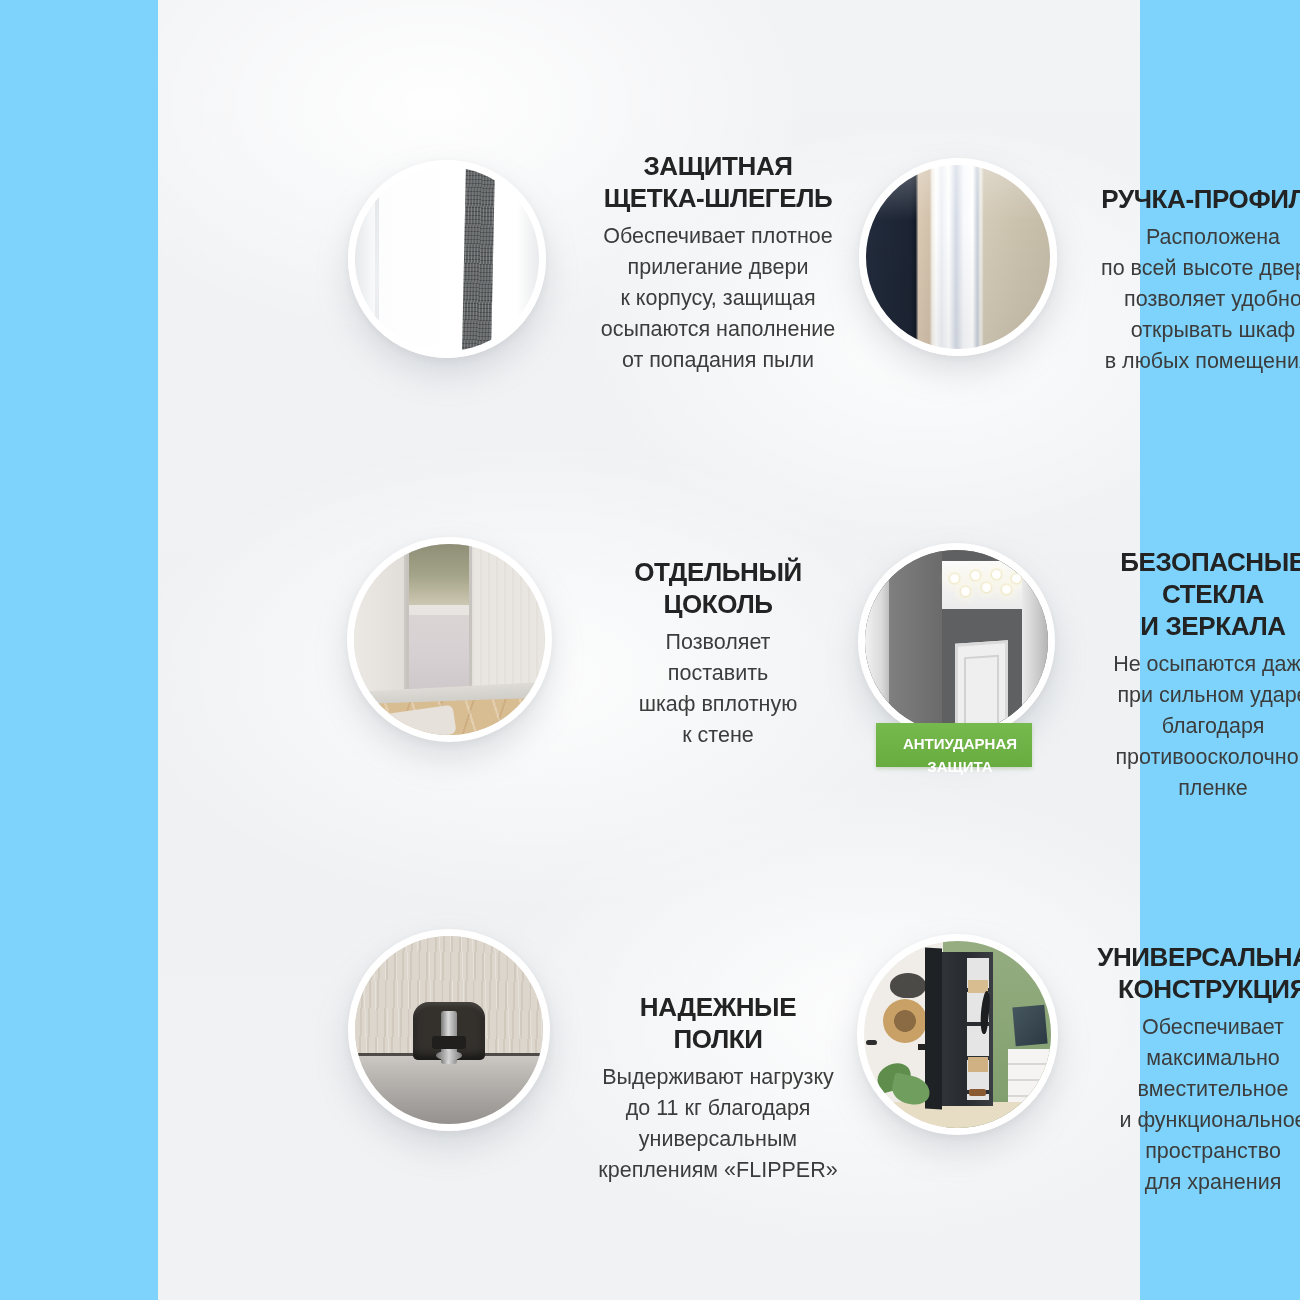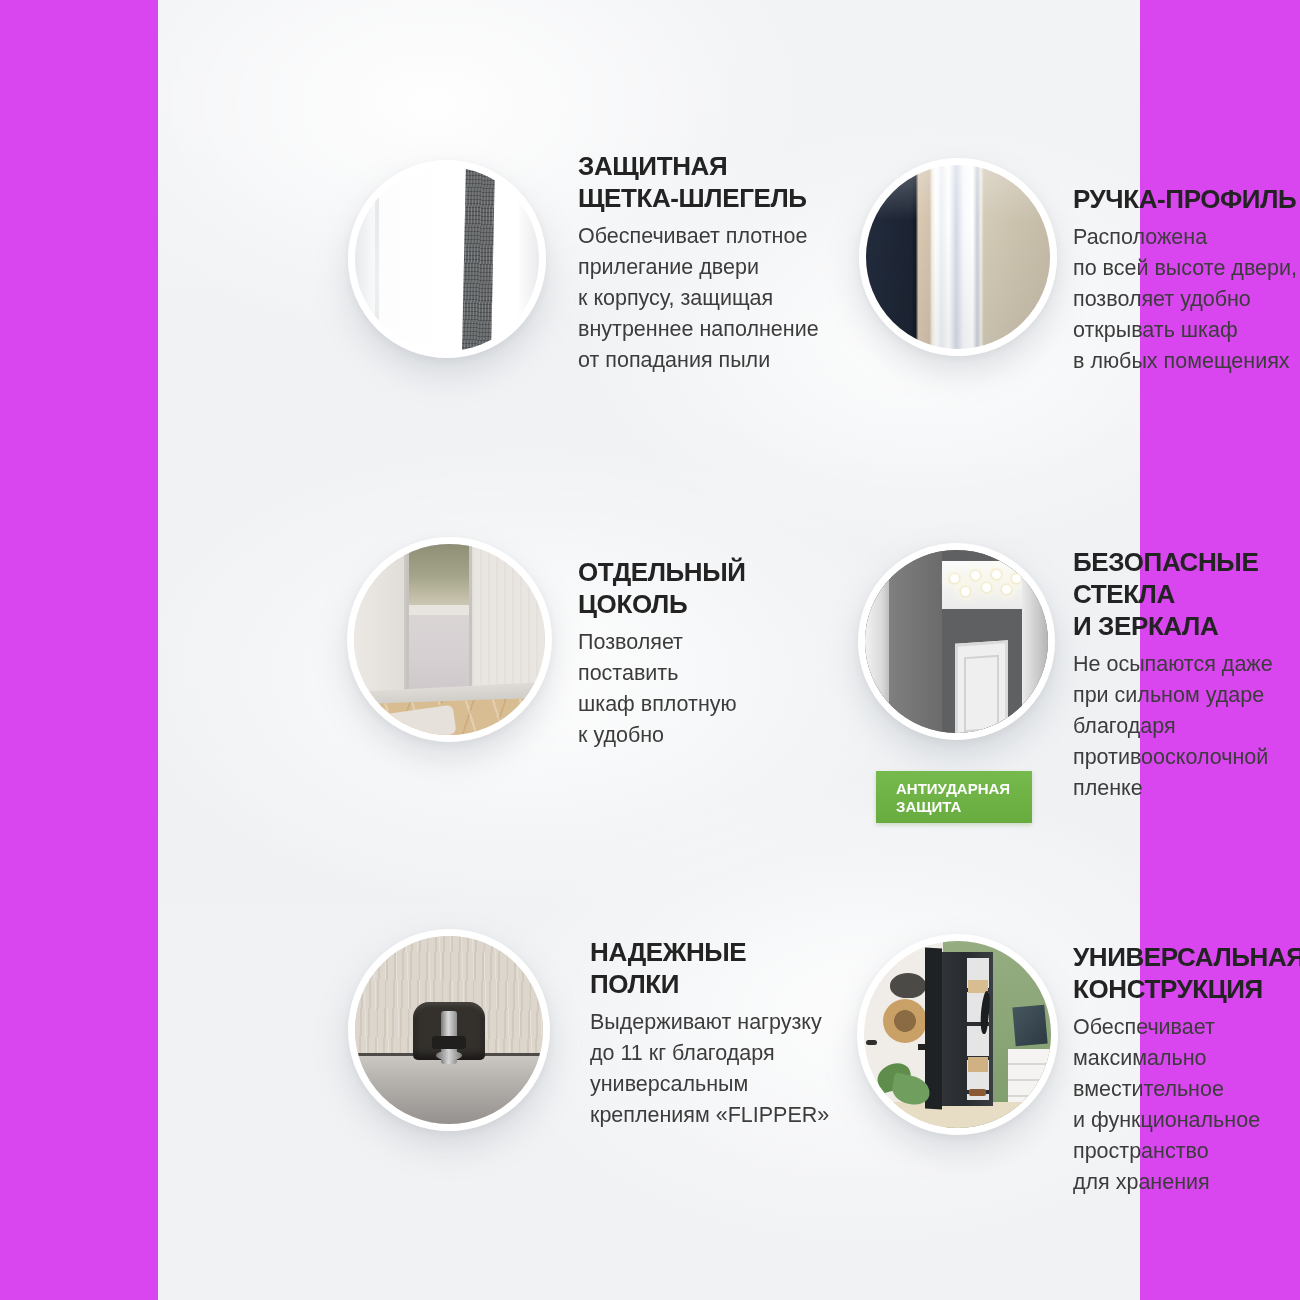--- a/index.html
+++ b/index.html
@@ -1,19 +1,19 @@
 <!DOCTYPE html>
 <html><head>
 <meta charset="utf-8">
 <style>
   * { margin:0; padding:0; box-sizing:border-box; }
   html,body { background:#ffffff; }
   .page {
-    position:relative; width:1300px; height:1300px; background:#d946ef;
-    font-family:"Liberation Sans", sans-serif; overflow:hidden;
+    position:relative; width:1300px; height:1300px; background:#7dd3fc;
+    font-family:"Liberation Sans", sans-serif; overflow:hidden;text-align:center;
   }
   .content {
     position:absolute; left:158px; top:0; width:982px; height:1300px;
     background:
       radial-gradient(55% 26% at 28% 8%,  rgba(255,255,255,.95), rgba(255,255,255,0) 70%),
       radial-gradient(50% 24% at 78% 26%, rgba(255,255,255,.85), rgba(255,255,255,0) 70%),
       radial-gradient(60% 26% at 38% 52%, rgba(255,255,255,.9),  rgba(255,255,255,0) 70%),
       radial-gradient(55% 26% at 72% 78%, rgba(255,255,255,.85), rgba(255,255,255,0) 70%),
       linear-gradient(180deg,#f2f3f5 0%, #eff1f3 55%, #f1f2f4 100%);
   }
@@ -154,58 +154,58 @@
   .art-hall .leaf2 { left:15%; top:72%; width:38px; height:28px;
     background:#6f9e5e; border-radius:10% 60% 50% 55%; transform:rotate(12deg); }
   .art-hall .shoes { left:56%; top:79%; width:9%; height:4%; background:#8a5a33; border-radius:2px; }
 
   
   .feature-text { position:absolute; width:280px; }
   .t1 { left:420px; top:150px; }
   .t2 { left:915px; top:183px; }
   .t3 { left:420px; top:540px;margin-top:16px; }
   .t4 { left:915px; top:546px; }
-  .t5 { left:420px; top:936px;margin-left:12px; }
+  .t5 { left:420px; top:991px; }
   .t6 { left:915px; top:941px; }
   .feature-title {
     font-weight:700; font-size:26px; line-height:32px; letter-spacing:-0.4px;
     color:#232323; white-space:pre-line; margin:0 0 7px 0; text-transform:uppercase;
   }
   .feature-desc {
     font-weight:400; font-size:21.5px; line-height:31px;
     color:#3c3c3c; white-space:pre-line;
   }
 
   
   .impact-badge {
-    position:absolute; left:718px; top:723px; width:156px; height:52px;
+    position:absolute; left:718px; top:723px; width:156px; height:44px;
     background:linear-gradient(180deg,#76ba4e,#68ac40);
-    color:#ffffff; font-weight:700; font-size:15px; line-height:18px;
+    color:#ffffff; font-weight:700; font-size:15px; line-height:23px;
     padding:9px 8px 0 20px; white-space:pre-line; text-transform:uppercase;
-    z-index:5; box-shadow:0 2px 4px rgba(90,140,60,.25);margin-top:48px;
+    z-index:5; box-shadow:0 2px 4px rgba(90,140,60,.25);
   }
 </style>
 </head>
 <body>
 
 <div class="page">
   <div class="content">
 
     <div class="circle c1 art-brush">
       <div class="door-edge"></div>
       <div class="brush-strip"></div>
       <div class="right-shade"></div>
     </div>
     <div class="feature-text t1">
       <h2 class="feature-title">ЗАЩИТНАЯ
 ЩЕТКА-ШЛЕГЕЛЬ</h2>
       <p class="feature-desc">Обеспечивает плотное
 прилегание двери
 к корпусу, защищая
-внутреннее наполнение
+осыпаются наполнение
 от попадания пыли</p>
     </div>
 
     <div class="circle c2 art-handle">
       <div class="sheen"></div>
     </div>
     <div class="feature-text t2">
       <h2 class="feature-title">РУЧКА-ПРОФИЛЬ</h2>
       <p class="feature-desc">Расположена
 по всей высоте двери,
@@ -225,21 +225,21 @@
       <div class="plinth"></div>
       <div class="floor"></div>
       <div class="rug"></div>
     </div>
     <div class="feature-text t3">
       <h2 class="feature-title">ОТДЕЛЬНЫЙ
 ЦОКОЛЬ</h2>
       <p class="feature-desc">Позволяет
 поставить
 шкаф вплотную
-к удобно</p>
+к стене</p>
     </div>
 
     <div class="circle c4 art-glass">
       <div class="wall"></div>
       <div class="left-panel"></div>
       <div class="mirror">
         <div class="top-band">
           <span class="bulb b1"></span>
           <span class="bulb b2"></span>
           <span class="bulb b3"></span>

